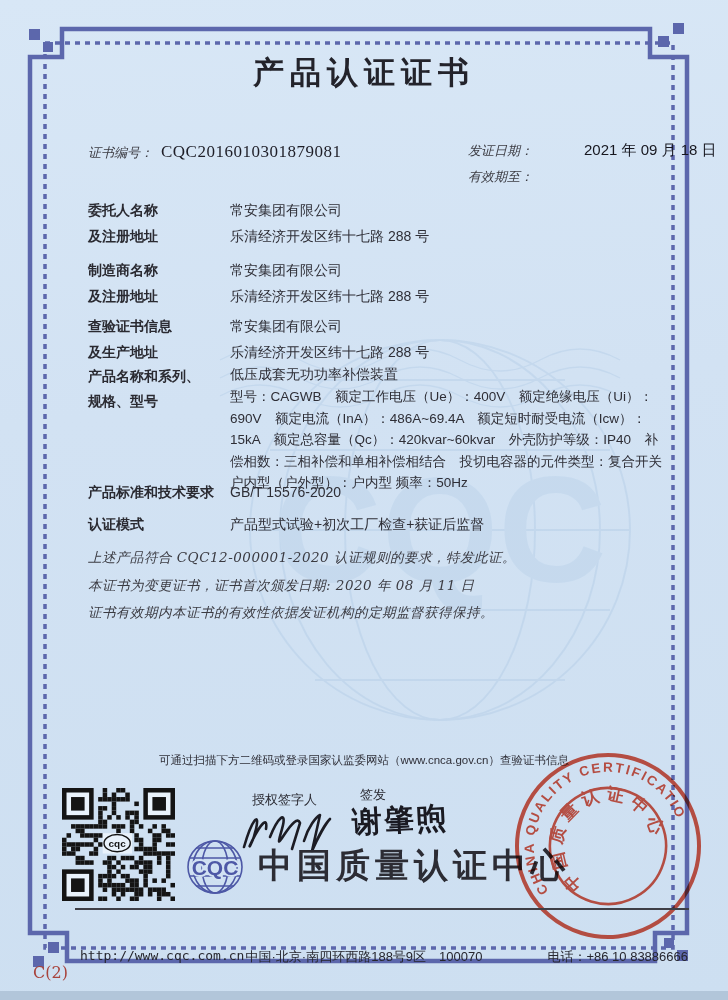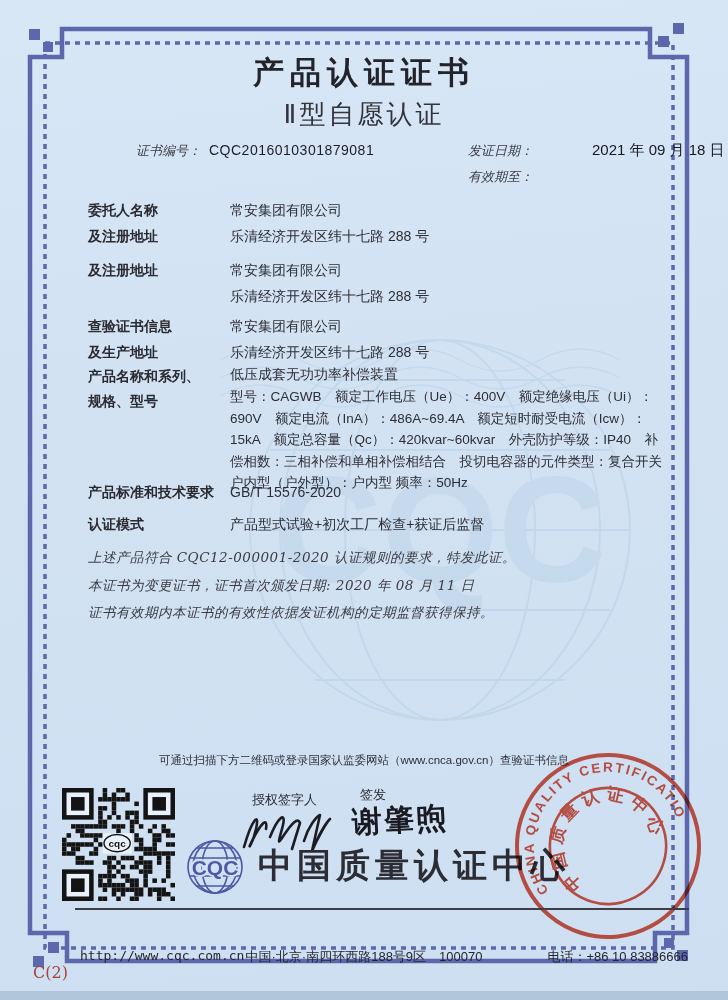--- a/index.html
+++ b/index.html
@@ -7,25 +7,25 @@
     position:relative;width:728px;height:1000px;margin:0 auto;
     background:linear-gradient(175deg,#d8e7f6 0%,#d2e2f3 40%,#cddff1 100%);
     overflow:hidden;
     font-family:"Liberation Sans",sans-serif;
     color:#26262e;
   }
   .abs{position:absolute;}
   .title{left:0;right:0;top:52px;text-align:center;font-size:31px;font-weight:bold;letter-spacing:6px;color:#23232b;}
   .subtitle{left:0;right:0;top:97px;text-align:center;font-size:26px;font-weight:400;letter-spacing:3px;color:#33333c;}
   .kai{font-family:"DejaVu Serif",serif;font-style:italic;color:#3b3b42;}
-  .certline{left:88px;top:142px;display:flex;align-items:baseline;gap:8px;margin-left:48px;}
+  .certline{left:88px;top:142px;display:flex;align-items:baseline;gap:8px;}
   .certline .k{font-size:13px;}
-  .certline .v{font-size:14px;font-family:Liberation Sans, sans-serif;font-style:normal;color:#1e1e27;letter-spacing:.5px;}
+  .certline .v{font-size:17px;font-family:Liberation Serif, serif;font-style:normal;color:#1e1e27;letter-spacing:.5px;}
   .dates{left:468px;top:137px;font-size:13px;line-height:26px;}
-  .dates .row{display:flex;gap:15px;align-items:baseline;}
+  .dates .row{display:flex;gap:7px;align-items:baseline;}
   .dates .v{font-size:15px;font-family:"Liberation Sans",sans-serif;font-style:normal;color:#17171f;font-weight:500;margin-left:44px;}
   .lblcol{left:88px;width:138px;font-size:14px;font-weight:bold;line-height:26px;color:#2a2a31;}
   .valcol{left:230px;width:445px;font-size:14px;line-height:26px;color:#2e2e36;}
   .spec{font-size:13.5px;line-height:21.5px;}
   .stmt{left:88px;font-size:13.5px;letter-spacing:.5px;}
   .verify{left:0;right:0;top:753px;text-align:center;font-size:11.5px;color:#2f2f38;}
   .siglabel{font-size:13px;color:#2b2b33;}
   .signame{font-family:"DejaVu Serif",serif;font-size:30px;font-weight:bold;color:#1a1a22;transform:rotate(-3deg);letter-spacing:2px;}
   .orgname{left:258px;top:843px;font-size:34px;font-weight:600;letter-spacing:5px;color:#2c2c34;}
   .footrule{left:75px;top:908px;width:614px;height:2px;background:#3e3e46;}
@@ -62,21 +62,20 @@
       <rect x="673" y="23" width="11" height="11"></rect>
         <rect x="658" y="36" width="11" height="11"></rect>
       <rect x="677" y="950" width="11" height="11"></rect>
         <rect x="664" y="938" width="10" height="10"></rect>
       <rect x="33" y="956" width="11" height="11"></rect>
         <rect x="48" y="942" width="11" height="11"></rect>
     </g>
   </svg>
 
   <div class="abs title">产品认证证书</div>
-  <div class="abs subtitle">Ⅱ型自愿认证</div>
 
   <div class="abs certline">
     <span class="k kai">证书编号：</span>
     <span class="v">CQC2016010301879081</span>
   </div>
 
   <div class="abs dates kai">
     <div class="row">
       <span>发证日期：</span>
       <span class="v">2021 年 09 月 18 日</span>
@@ -89,20 +88,21 @@
   <div class="abs lblcol" style="top:197px">
     <div>委托人名称</div>
       <div>及注册地址</div>
   </div>
   <div class="abs valcol" style="top:197px">
     <div>常安集团有限公司</div>
       <div>乐清经济开发区纬十七路 288 号</div>
   </div>
 
   <div class="abs lblcol" style="top:257px">
+    <div>制造商名称</div>
       <div>及注册地址</div>
   </div>
   <div class="abs valcol" style="top:257px">
     <div>常安集团有限公司</div>
       <div>乐清经济开发区纬十七路 288 号</div>
   </div>
 
   <div class="abs lblcol" style="top:313px">
     <div>查验证书信息</div>
       <div>及生产地址</div>

